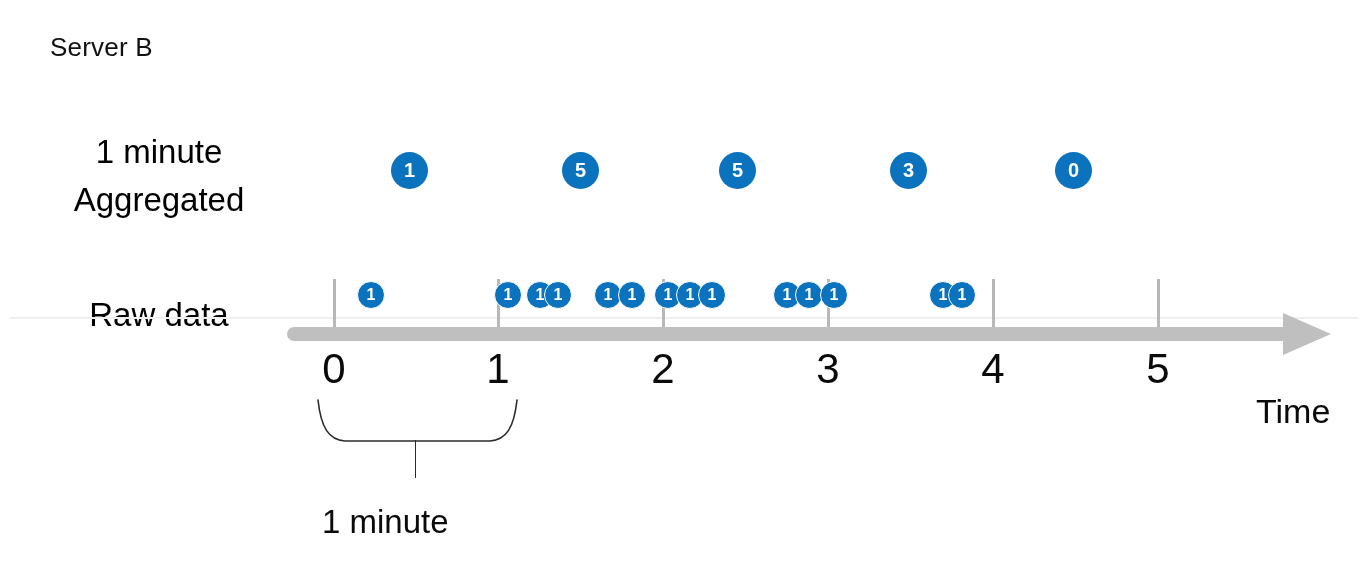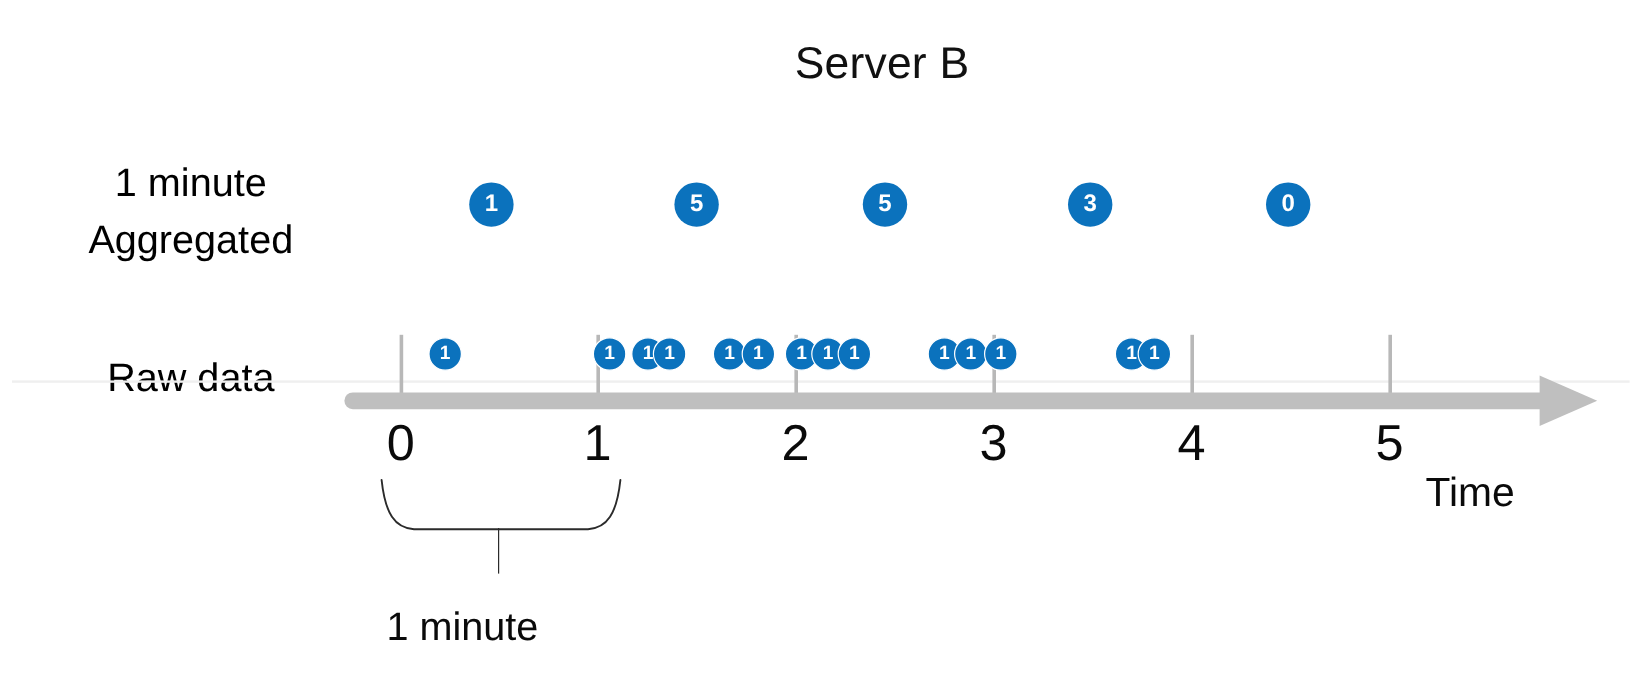--- a/index.html
+++ b/index.html
@@ -19,22 +19,22 @@
     width: 1370px;
     height: 573px;
   }
 
   
   .title {
     position: absolute;
     left: 0;
     top: 32px;
     width: 1370px;
-    text-align: center;
-    font-size: 37px;
+    text-align: left;
+    font-size: 26px;
     font-weight: 400;
     color: #111111;
     letter-spacing: 0.2px;
   }
   .title .t-inner { display: inline-block; transform: translateX(50px); }
 
   
   .row-label {
     position: absolute;
     font-size: 33px;
@@ -103,21 +103,21 @@
     margin-left: -30px;
     text-align: center;
     font-size: 42px;
     font-weight: 400;
     color: #0a0a0a;
   }
 
   
   #time-caption {
     position: absolute;
-    left: 1188px;
+    left: 1256px;
     top: 392px;
     font-size: 34px;
     color: #0a0a0a;
   }
 
   
   .bubble {
     position: absolute;
     border-radius: 50%;
     background: #0b72bd;

